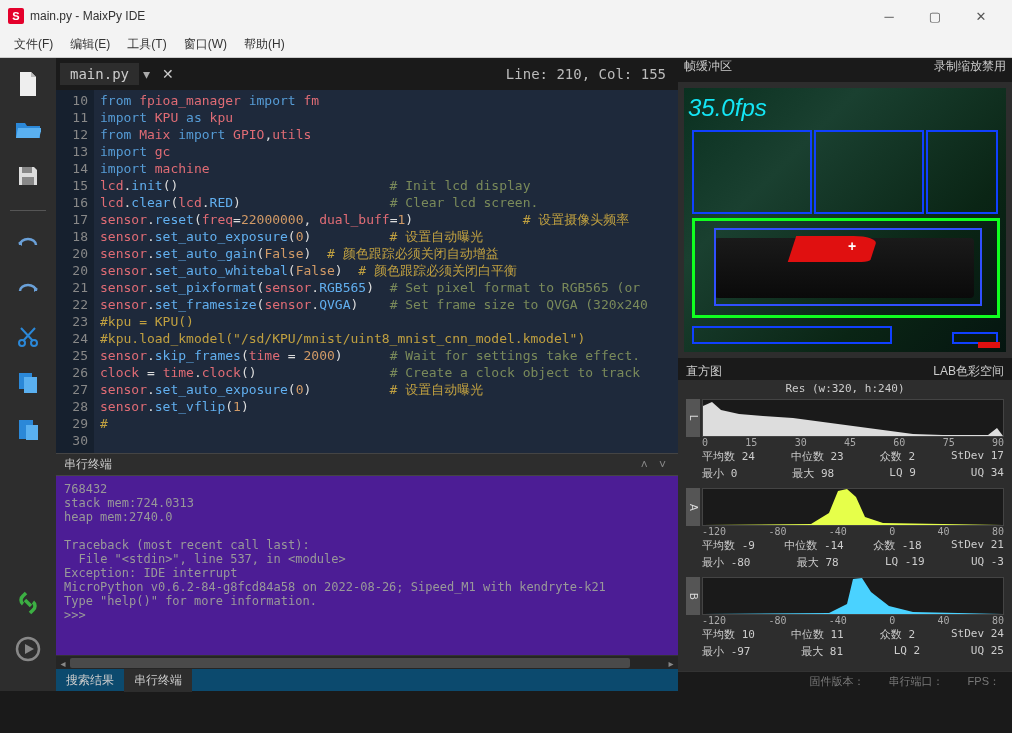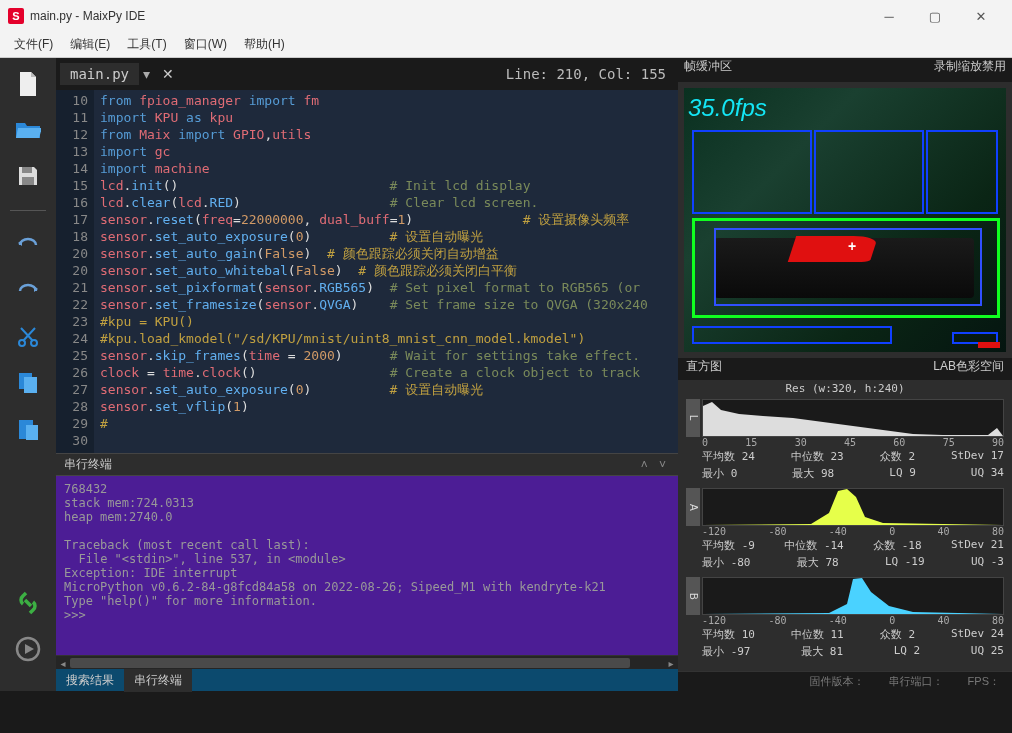--- a/index.html
+++ b/index.html
@@ -43,21 +43,21 @@
 .rightcol{width:334px;display:flex;flex-direction:column;background:#2d2d2d}
 .fbhdr{height:24px;background:#1a1a1a;display:flex;align-items:flex-start;padding:0 6px;font-size:12px;color:#ccc}
 .fbhdr .ract{margin-left:auto;display:flex;}
 .camera{height:264px;background:#0a2818;position:relative;margin:6px}
 .camera .fps{position:absolute;top:6px;left:4px;color:#14e6f5;font-size:24px;font-family:Liberation Sans, sans-serif;font-style:italic}
 .camera .bbox{position:absolute;border:2px solid #1040ff}
 .camera .gbox{position:absolute;border:3px solid #10ff20}
 .camera .blob{position:absolute;background:#e01010}
 .camera .cross{position:absolute;color:#fff;font-size:14px;font-weight:bold}
 .camera .redbar{position:absolute;height:6px;background:#e01010}
-.histhdr{height:22px;background:#1a1a1a;display:flex;align-items:flex-start;justify-content:space-between;padding:0 8px;font-size:12px}
+.histhdr{height:22px;background:#1a1a1a;display:flex;align-items:flex-end;justify-content:space-between;padding:0 8px;font-size:12px}
 .resline{text-align:center;font-size:11px;color:#ccc;padding:2px 0;font-family:monospace}
 .histblock{padding:2px 8px 4px 8px}
 .histrow{display:flex;align-items:flex-end;height:38px;gap:0}
 .histrow .lbl{width:14px;height:38px;background:#555;color:#ddd;display:flex;align-items:center;justify-content:center;writing-mode:vertical-rl;font-size:10px;margin-right:2px}
 .histcanvas{flex:1;height:38px;background:#1a1a1a;position:relative;border:1px solid #444}
 .ticks{display:flex;justify-content:space-between;font-size:10px;color:#aaa;padding:0 0 0 16px;font-family:monospace}
 .statline{display:flex;justify-content:space-between;font-size:11px;color:#ccc;padding:1px 0 1px 16px;font-family:monospace}
 .statusbar{height:20px;background:#1a1a1a;color:#777;font-size:11px;display:flex;align-items:center;justify-content:flex-end;padding:0 12px;gap:24px;border-top:1px solid #333}
 svg{display:block}
 .histshape{position:absolute;bottom:0;left:0;right:0}

